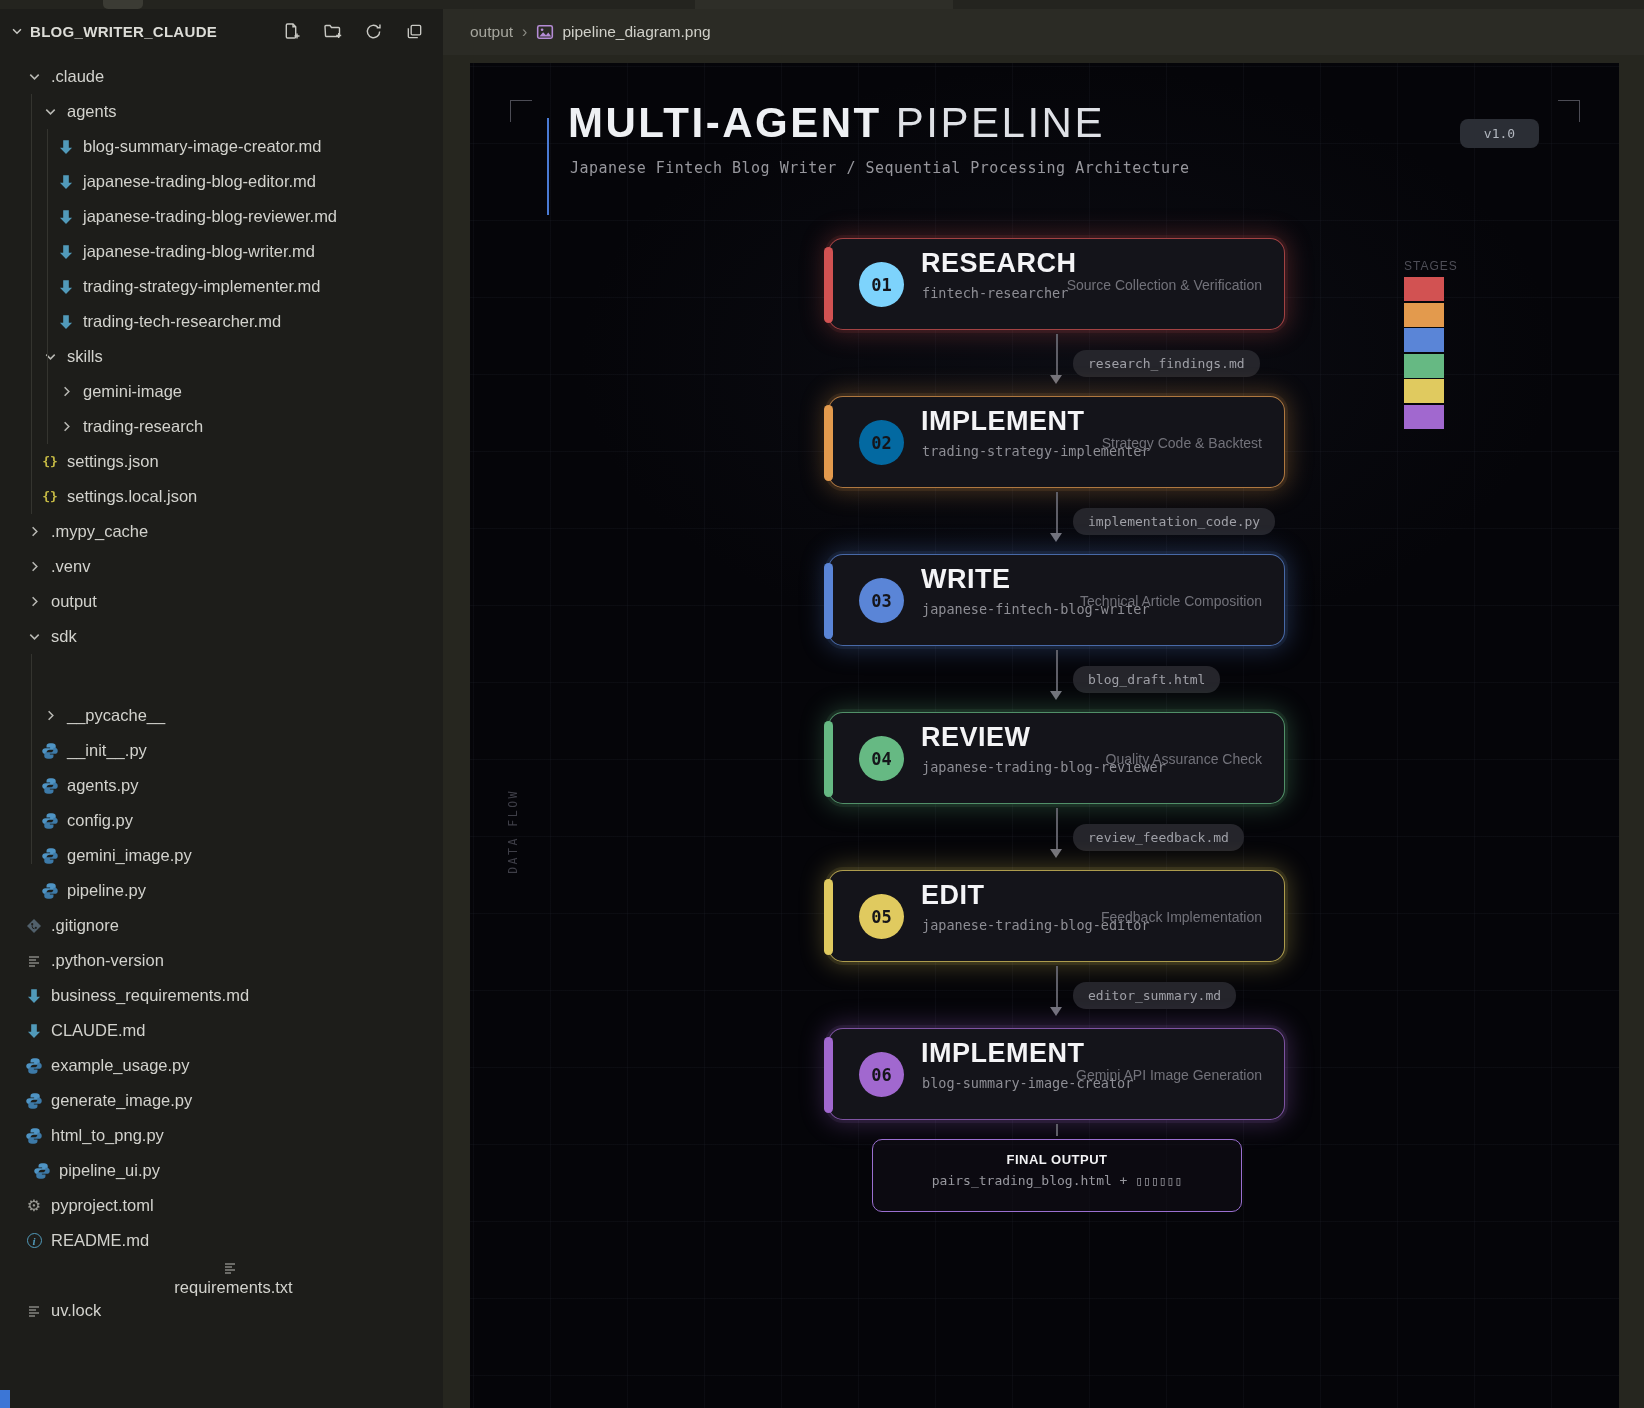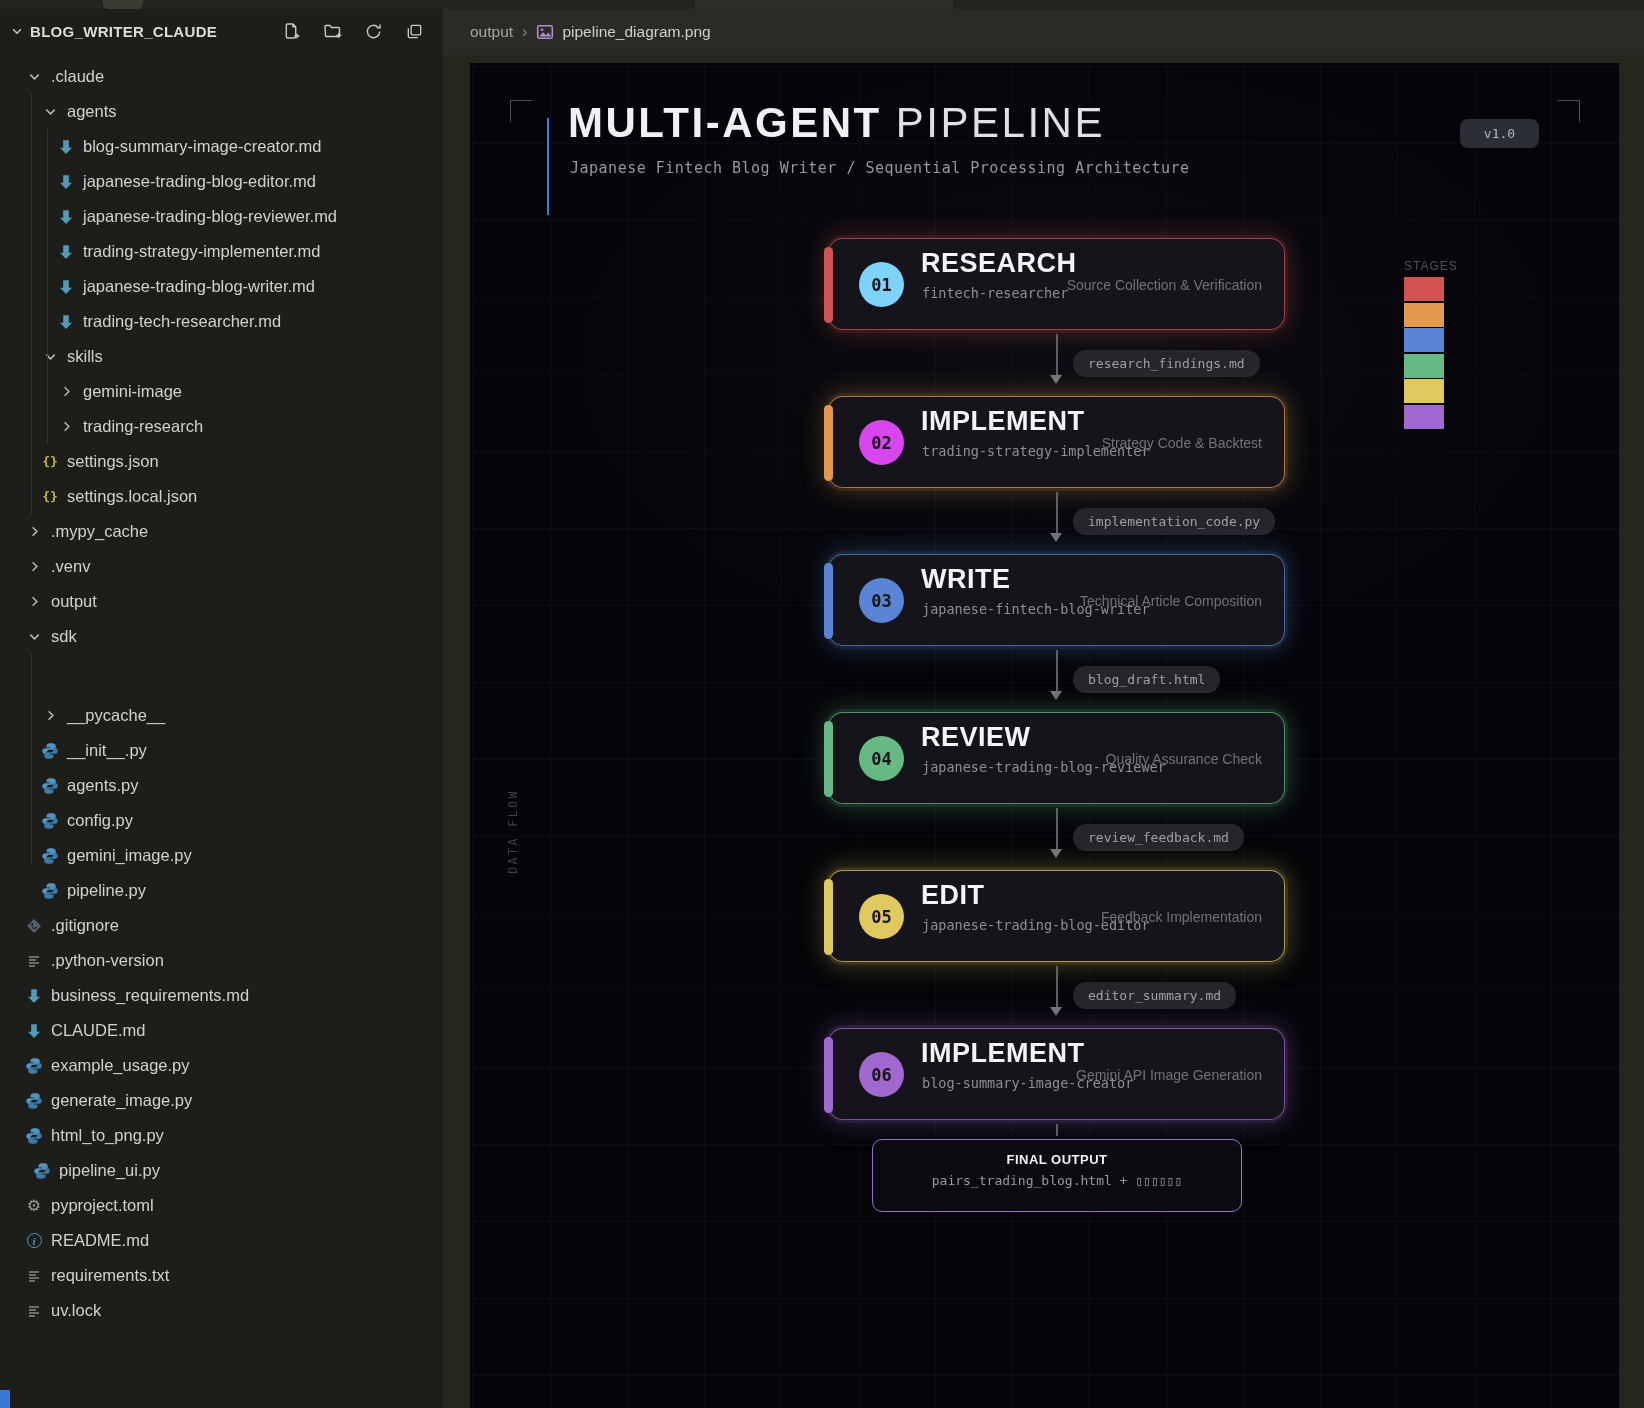--- a/index.html
+++ b/index.html
@@ -180,29 +180,29 @@
             </svg>
           </span>
           <span>japanese-trading-blog-reviewer.md</span>
         </div>
         <div class="tree-row" style="padding-left: 56px;">
           <span class="slot">
             <svg width="18" height="18" viewBox="0 0 16 16">
               <path d="M8 14.2L2.6 8.6h2.9V2h5v6.6h2.9z" fill="#519aba"></path>
             </svg>
           </span>
+          <span>japanese-trading-blog-writer.md</span>
+        </div>
+        <div class="tree-row" style="padding-left: 56px;">
+          <span class="slot">
+            <svg width="18" height="18" viewBox="0 0 16 16">
+              <path d="M8 14.2L2.6 8.6h2.9V2h5v6.6h2.9z" fill="#519aba"></path>
+            </svg>
+          </span>
           <span>trading-strategy-implementer.md</span>
-        </div>
-        <div class="tree-row" style="padding-left: 56px;">
-          <span class="slot">
-            <svg width="18" height="18" viewBox="0 0 16 16">
-              <path d="M8 14.2L2.6 8.6h2.9V2h5v6.6h2.9z" fill="#519aba"></path>
-            </svg>
-          </span>
-          <span>japanese-trading-blog-writer.md</span>
         </div>
         <div class="tree-row" style="padding-left: 56px;">
           <span class="slot">
             <svg width="18" height="18" viewBox="0 0 16 16">
               <path d="M8 14.2L2.6 8.6h2.9V2h5v6.6h2.9z" fill="#519aba"></path>
             </svg>
           </span>
           <span>trading-tech-researcher.md</span>
         </div>
         <div class="tree-row" style="padding-left: 40px;">
@@ -407,21 +407,21 @@
             <span class="gear-glyph">⚙</span>
           </span>
           <span>pyproject.toml</span>
         </div>
         <div class="tree-row" style="padding-left: 24px;">
           <span class="slot">
             <span class="info-glyph">i</span>
           </span>
           <span>README.md</span>
         </div>
-        <div class="tree-row" style="padding-left: 24px;">
+        <div class="tree-row" style="padding-left: 24px; flex-direction: column;">
           <span class="slot">
             <svg width="16" height="16" viewBox="0 0 16 16">
               <g stroke="#8f8f8a" stroke-width="1.4">
                 <line x1="3" y1="4" x2="13" y2="4"></line>
                 <line x1="3" y1="7" x2="10" y2="7"></line>
                 <line x1="3" y1="10" x2="13" y2="10"></line>
                 <line x1="3" y1="13" x2="9" y2="13"></line>
               </g>
             </svg>
           </span>
@@ -491,21 +491,21 @@
             <div class="stage-num" style="background:#7dd3fc">01</div>
             <div class="stage-title">RESEARCH</div>
             <div class="stage-agent">fintech-researcher</div>
             <div class="stage-desc">Source Collection &amp; Verification</div>
           </div>
           <div class="flow-line" style="left: 586px; top: 271px; height: 42px;"></div>
           <div class="flow-head" style="left: 580px; top: 312px;"></div>
           <div class="artifact-chip" style="top: 287px;">research_findings.md</div>
           <div class="stage-card" style="top: 333px; border-color: rgba(227, 154, 77, 0.75); box-shadow: rgba(227, 154, 77, 0.1) 0px 0px 0px 3px, rgba(227, 154, 77, 0.28) 0px 0px 24px 4px;">
             <div class="accent-bar" style="background:#e39a4d"></div>
-            <div class="stage-num" style="background:#d946ef">02</div>
+            <div class="stage-num" style="background:#0369a1">02</div>
             <div class="stage-title">IMPLEMENT</div>
             <div class="stage-agent">trading-strategy-implementer</div>
             <div class="stage-desc">Strategy Code &amp; Backtest</div>
           </div>
           <div class="flow-line" style="left: 586px; top: 429px; height: 42px;"></div>
           <div class="flow-head" style="left: 580px; top: 470px;"></div>
           <div class="artifact-chip" style="top: 445px;">implementation_code.py</div>
           <div class="stage-card" style="top: 491px; border-color: rgba(90, 133, 215, 0.75); box-shadow: rgba(90, 133, 215, 0.1) 0px 0px 0px 3px, rgba(90, 133, 215, 0.28) 0px 0px 24px 4px;">
             <div class="accent-bar" style="background:#5a85d7"></div>
             <div class="stage-num" style="background:#5a85d7">03</div>

